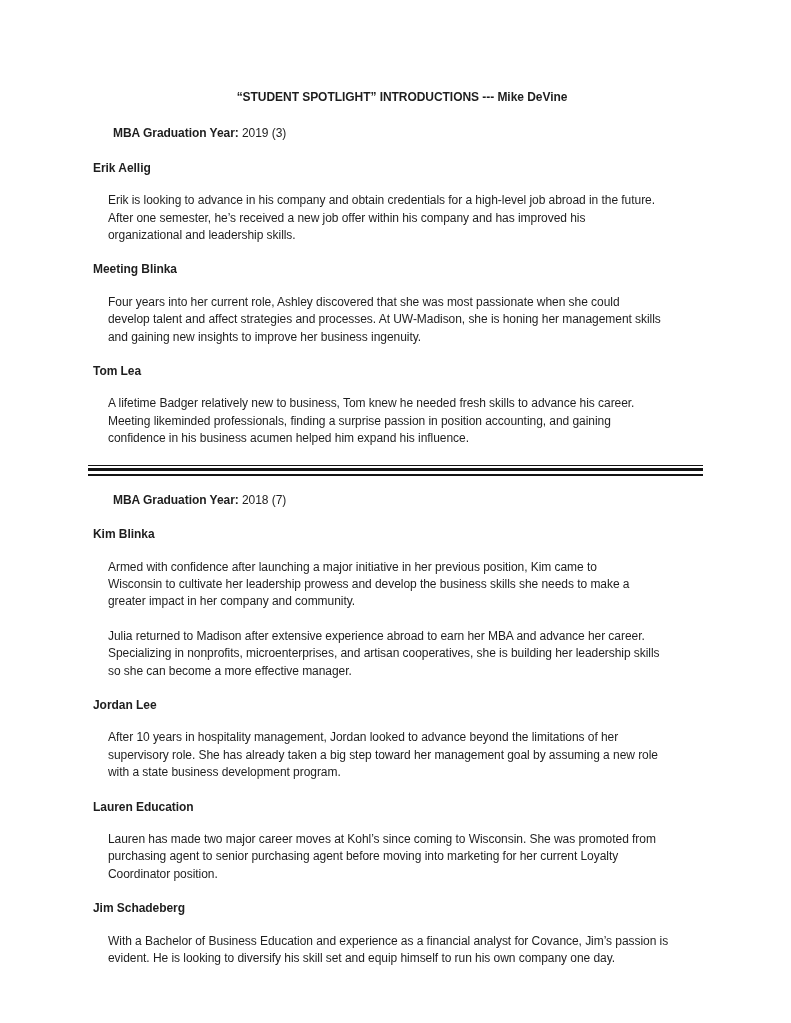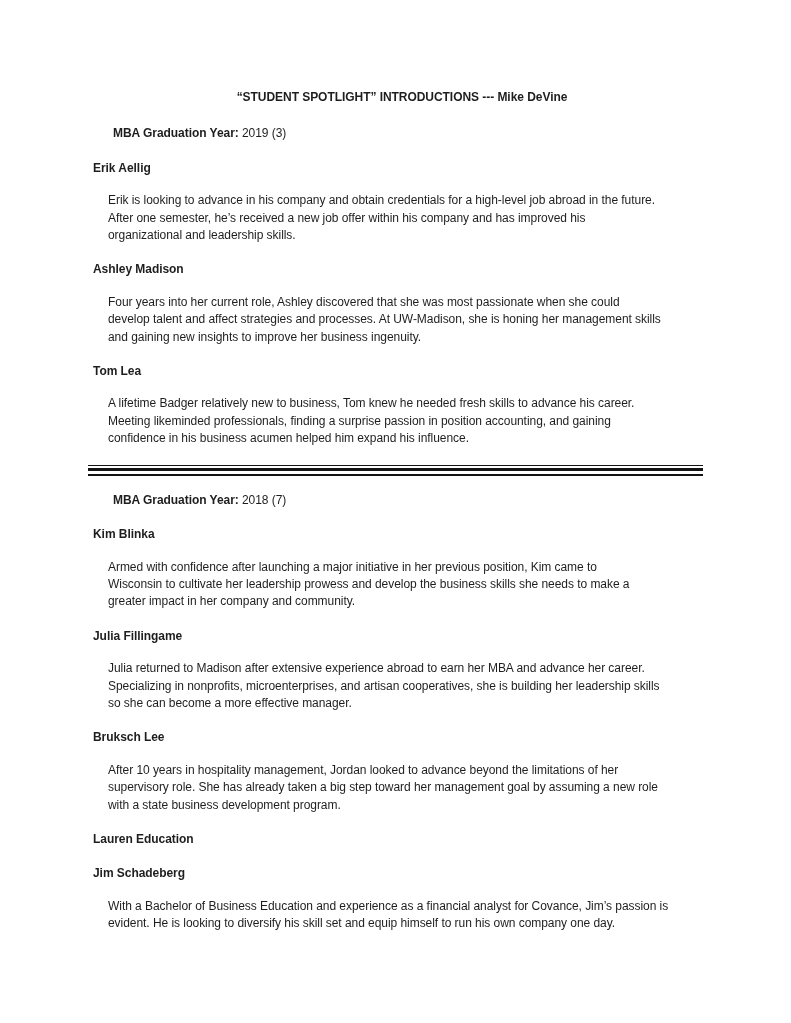--- a/index.html
+++ b/index.html
@@ -82,21 +82,21 @@
     </div>
 
     <div class="student">
       <div class="student-name">Erik Aellig</div>
       <p class="student-bio">Erik is looking to advance in his company and obtain credentials for a high-level job abroad in the future.
 After one semester, he’s received a new job offer within his company and has improved his
 organizational and leadership skills.</p>
     </div>
 
     <div class="student">
-      <div class="student-name">Ashley Madison</div>
+      <div class="student-name">Meeting Blinka</div>
       <p class="student-bio">Four years into her current role, Ashley discovered that she was most passionate when she could
 develop talent and affect strategies and processes. At UW-Madison, she is honing her management skills
 and gaining new insights to improve her business ingenuity.</p>
     </div>
 
     <div class="student">
       <div class="student-name">Tom Lea</div>
       <p class="student-bio">A lifetime Badger relatively new to business, Tom knew he needed fresh skills to advance his career.
 Meeting likeminded professionals, finding a surprise passion in position accounting, and gaining
 confidence in his business acumen helped him expand his influence.</p>
@@ -110,35 +110,37 @@
     </div>
 
     <div class="student">
       <div class="student-name">Kim Blinka</div>
       <p class="student-bio">Armed with confidence after launching a major initiative in her previous position, Kim came to
 Wisconsin to cultivate her leadership prowess and develop the business skills she needs to make a
 greater impact in her company and community.</p>
     </div>
 
     <div class="student">
-      <div class="student-name">Julia Fillingame</div>
       <p class="student-bio">Julia returned to Madison after extensive experience abroad to earn her MBA and advance her career.
 Specializing in nonprofits, microenterprises, and artisan cooperatives, she is building her leadership skills
 so she can become a more effective manager.</p>
     </div>
 
     <div class="student">
-      <div class="student-name">Bruksch Lee</div>
+      <div class="student-name">Jordan Lee</div>
       <p class="student-bio">After 10 years in hospitality management, Jordan looked to advance beyond the limitations of her
 supervisory role. She has already taken a big step toward her management goal by assuming a new role
 with a state business development program.</p>
     </div>
 
     <div class="student">
       <div class="student-name">Lauren Education</div>
+      <p class="student-bio">Lauren has made two major career moves at Kohl’s since coming to Wisconsin. She was promoted from
+purchasing agent to senior purchasing agent before moving into marketing for her current Loyalty
+Coordinator position.</p>
     </div>
 
     <div class="student">
       <div class="student-name">Jim Schadeberg</div>
       <p class="student-bio">With a Bachelor of Business Education and experience as a financial analyst for Covance, Jim’s passion is
 evident. He is looking to diversify his skill set and equip himself to run his own company one day.</p>
     </div>
 
   </div>
 </div>

